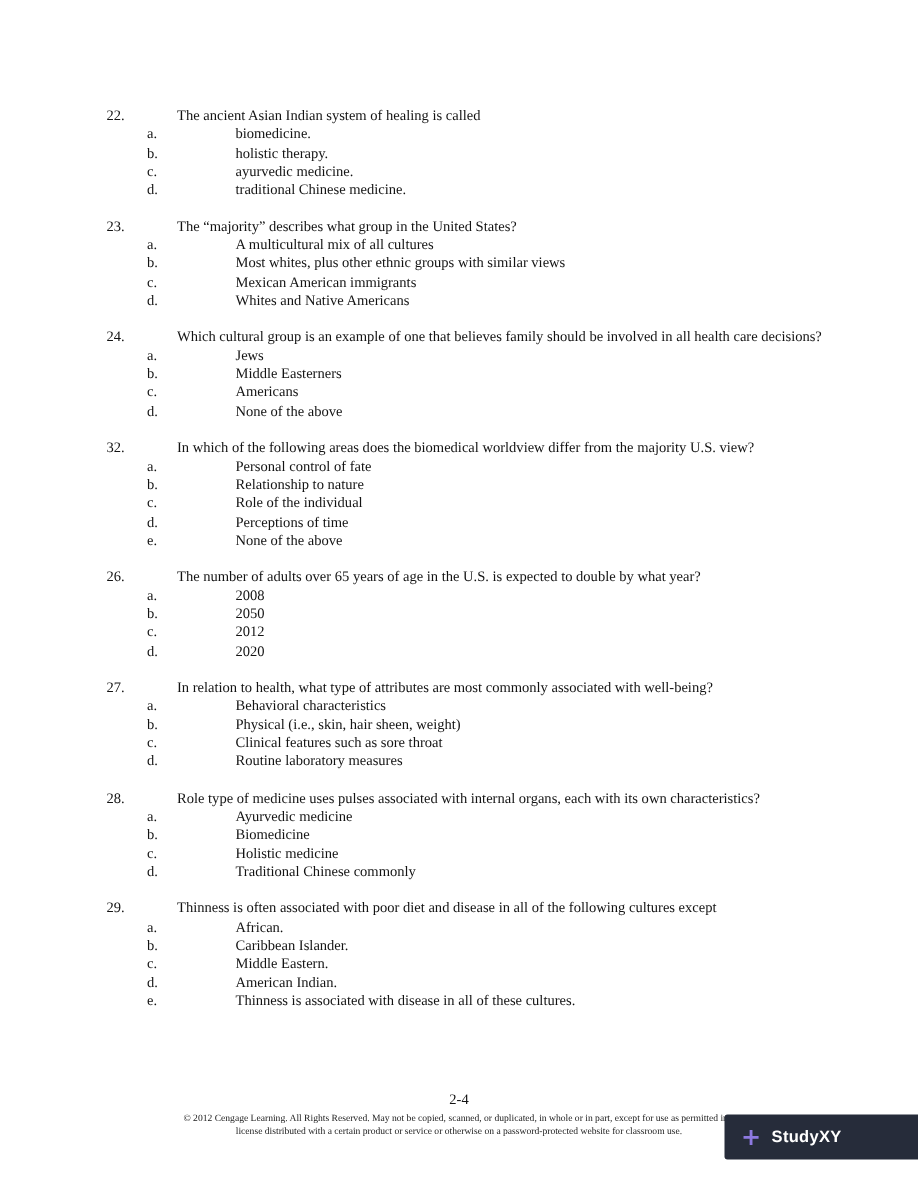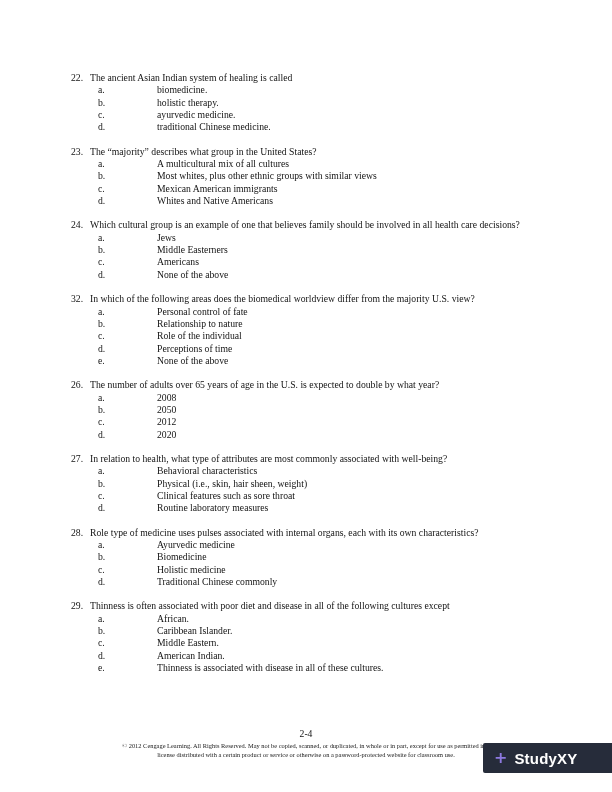--- a/index.html
+++ b/index.html
@@ -15,21 +15,21 @@
   .page {
     position: absolute;
     inset: 0;
     padding: 72px 64px 0 71px;
     box-sizing: border-box;
   }
   .questions { display: block; }
   .question { margin: 0 0 12px 0; font-size: 9.7px; line-height: 12.35px; }
   .q-row { display: flex; }
   .q-num { width: 19px; flex-shrink: 0; }
-  .q-text { flex: 1; }
+  .q-text { flex: 1; margin-left: 28px; }
   .options { margin: 0 0 0 27px; padding: 0; list-style: none; }
   .option { display: flex; }
   .opt-letter { width: 15px; flex-shrink: 0; }
   .opt-text { flex: 1; padding-left: 44px; }
 
   footer {
     position: absolute;
     left: 0;
     right: 0;
     bottom: 33px;
@@ -57,21 +57,21 @@
     color: #8d79e0;
     font-family: "DejaVu Sans", sans-serif;
     font-size: 16px;
     font-weight: 700;
     line-height: 1;
     margin-right: 7px;
   }
   .badge .brand {
     color: #ffffff;
     font-family: "Liberation Sans", sans-serif;
-    font-size: 15px;
+    font-size: 11px;
     font-weight: 700;
     letter-spacing: 0.2px;
   }
 </style>
 </head>
 <body>
 
 <div class="page">
   <main class="questions">
   <section class="question">

